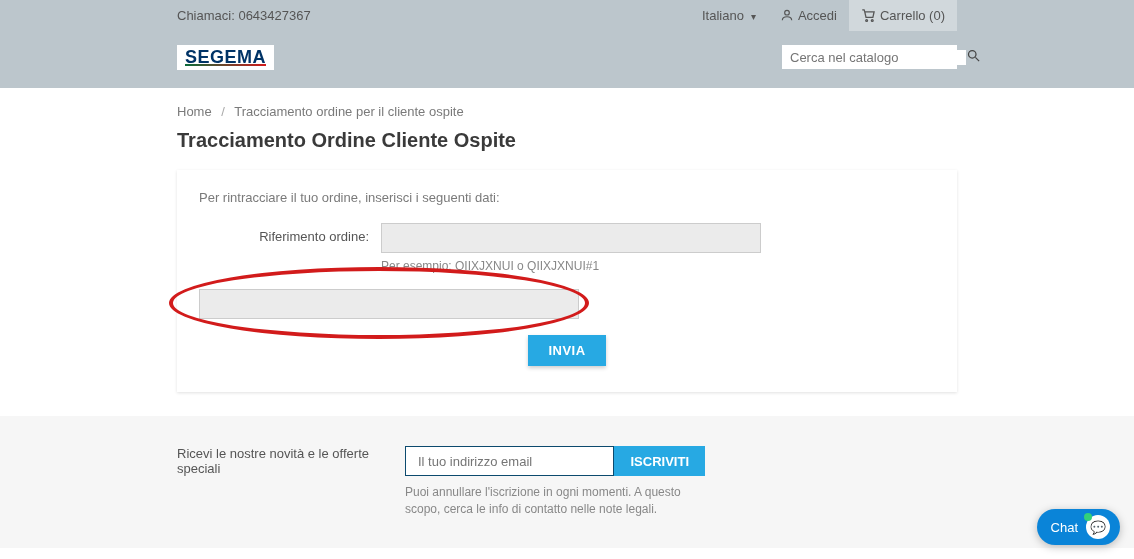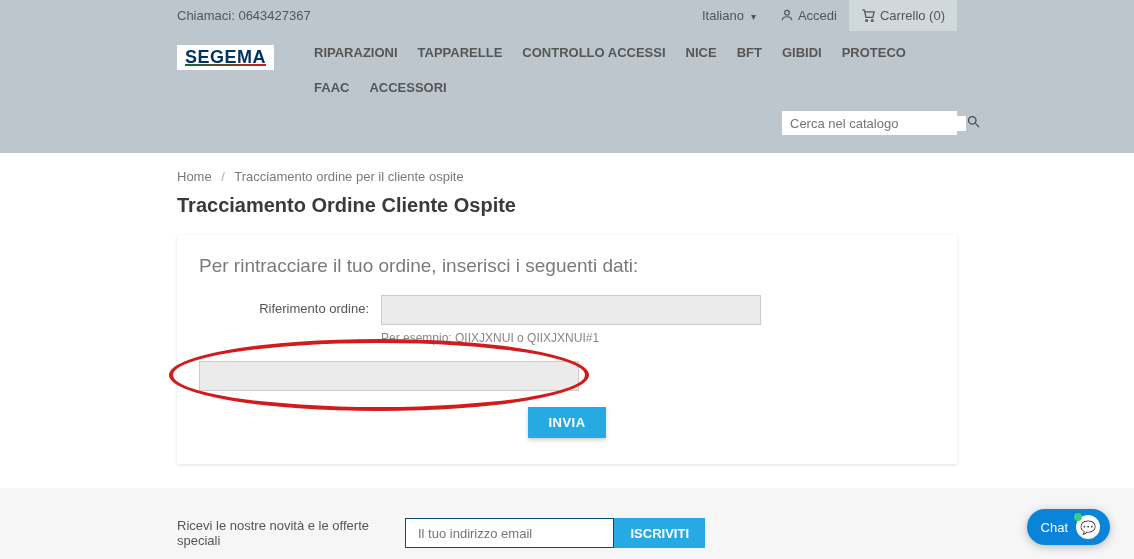--- a/index.html
+++ b/index.html
@@ -21,21 +21,21 @@
 .nav a { color: #555658; font-weight: bold; font-size: 13px; text-decoration: none; cursor: pointer; }
 .search-box { background: #fff; display: flex; align-items: center; width: 175px; height: 24px; padding: 0 8px; }
 .search-box input { border: none; outline: none; flex: 1; font-size: 13px; color: #999; }
 .search-box .sicon { color: #444; font-size: 15px; }
 
 .breadcrumb { padding: 16px 0 10px; font-size: 13px; color: #7a7a7a; }
 .breadcrumb span.sep { margin: 0 6px; color: #aaa; }
 .page-title { font-size: 20px; font-weight: bold; color: #3a3a3a; margin-bottom: 18px; }
 
 .card { background: #fff; box-shadow: 0 1px 3px rgba(0,0,0,0.12); padding: 20px 22px 26px; }
-.card-intro { font-size: 19px; margin-bottom: 18px; }
+.card-intro { font-size: 13px; margin-bottom: 18px; }
 .form-row { display: flex; align-items: flex-start; margin-bottom: 16px; }
 .form-label { width: 182px; text-align: right; padding-right: 12px; padding-top: 6px; font-size: 13px; color: #555; }
 .form-field { flex: 1; max-width: 380px; position: relative; }
 .form-field input { width: 100%; height: 30px; background: #ebebeb; border: 1px solid #ccc; padding: 0 8px; }
 .field-help { font-size: 12px; color: #888; margin-top: 6px; }
 .submit-row { text-align: center; margin-top: 6px; }
 .btn-submit { background: #27a9e3; color: #fff; border: none; padding: 8px 20px; font-weight: bold; font-size: 13px; letter-spacing: 0.5px; box-shadow: 0 2px 4px rgba(0,0,0,0.2); cursor: pointer; }
 
 .ellipse-annot { position: absolute; border: 4px solid #d21b1b; border-radius: 50%; pointer-events: none; width: 420px; height: 72px; left: -30px; top: -22px; z-index: 5; }
 
@@ -44,21 +44,21 @@
 .newsletter-label { width: 200px; font-size: 13px; color: #555; }
 .newsletter-form { max-width: 300px; }
 .nl-input-row { display: flex; }
 .nl-input-row input { flex: 1; height: 30px; border: 1px solid #0c4a6e; padding: 0 12px; font-size: 13px; color: #999; }
 .nl-btn { background: #27a9e3; color: #fff; border: none; padding: 0 16px; font-weight: bold; font-size: 13px; cursor: pointer; }
 .nl-help { font-size: 12px; color: #888; margin-top: 8px; line-height: 1.4; }
 
 .icon { display: inline-block; }
 .chev-down::before { content: "▾"; font-size: 10px; margin-left: 3px; }
 
-.chat-widget { position: fixed; right: 24px; bottom: 14px; background: #0a84d8; color: #fff; border-radius: 20px; padding: 6px 10px 6px 14px; display: flex; align-items: center; gap: 8px; box-shadow: 0 2px 8px rgba(0,0,0,0.25); cursor: pointer; font-size: 13px; }
+.chat-widget { position: fixed; right: 14px; bottom: 14px; background: #0a84d8; color: #fff; border-radius: 20px; padding: 6px 10px 6px 14px; display: flex; align-items: center; gap: 8px; box-shadow: 0 2px 8px rgba(0,0,0,0.25); cursor: pointer; font-size: 13px; }
 .chat-dot { width: 8px; height: 8px; background: #33d17a; border-radius: 50%; position: absolute; top: -2px; left: -2px; }
 .chat-bubble { width: 24px; height: 24px; background: #fff; border-radius: 50%; display: flex; align-items: center; justify-content: center; position: relative; }
 .chat-bubble::before { content: "💬"; font-size: 13px; }
 </style>
 </head>
 <body>
 
 <div class="topbar">
   <div class="container topbar-inner">
     <div>Chiamaci: 0643427367</div>
@@ -84,31 +84,20 @@
         <span>Carrello (0)</span>
       </div>
     </div>
   </div>
 </div>
 
 <div class="header">
   <div class="container header-inner">
     <div class="logo">SEGEMA</div>
     <div class="nav-wrap">
-      <nav class="nav">
-        <a>RIPARAZIONI</a>
-        <a>TAPPARELLE</a>
-        <a>CONTROLLO ACCESSI</a>
-        <a>NICE</a>
-        <a>BFT</a>
-        <a>GIBIDI</a>
-        <a>PROTECO</a>
-        <a>FAAC</a>
-        <a>ACCESSORI</a>
-      </nav>
       <div class="search-box">
         <input type="text" placeholder="Cerca nel catalogo" style="">
         <span class="sicon">
           <svg width="15" height="15" viewBox="0 0 24 24" fill="none" stroke="#444" stroke-width="2">
               <circle cx="10" cy="10" r="6"></circle>
               <line x1="15" y1="15" x2="21" y2="21"></line>
             </svg>
         </span>
       </div>
     </div>

